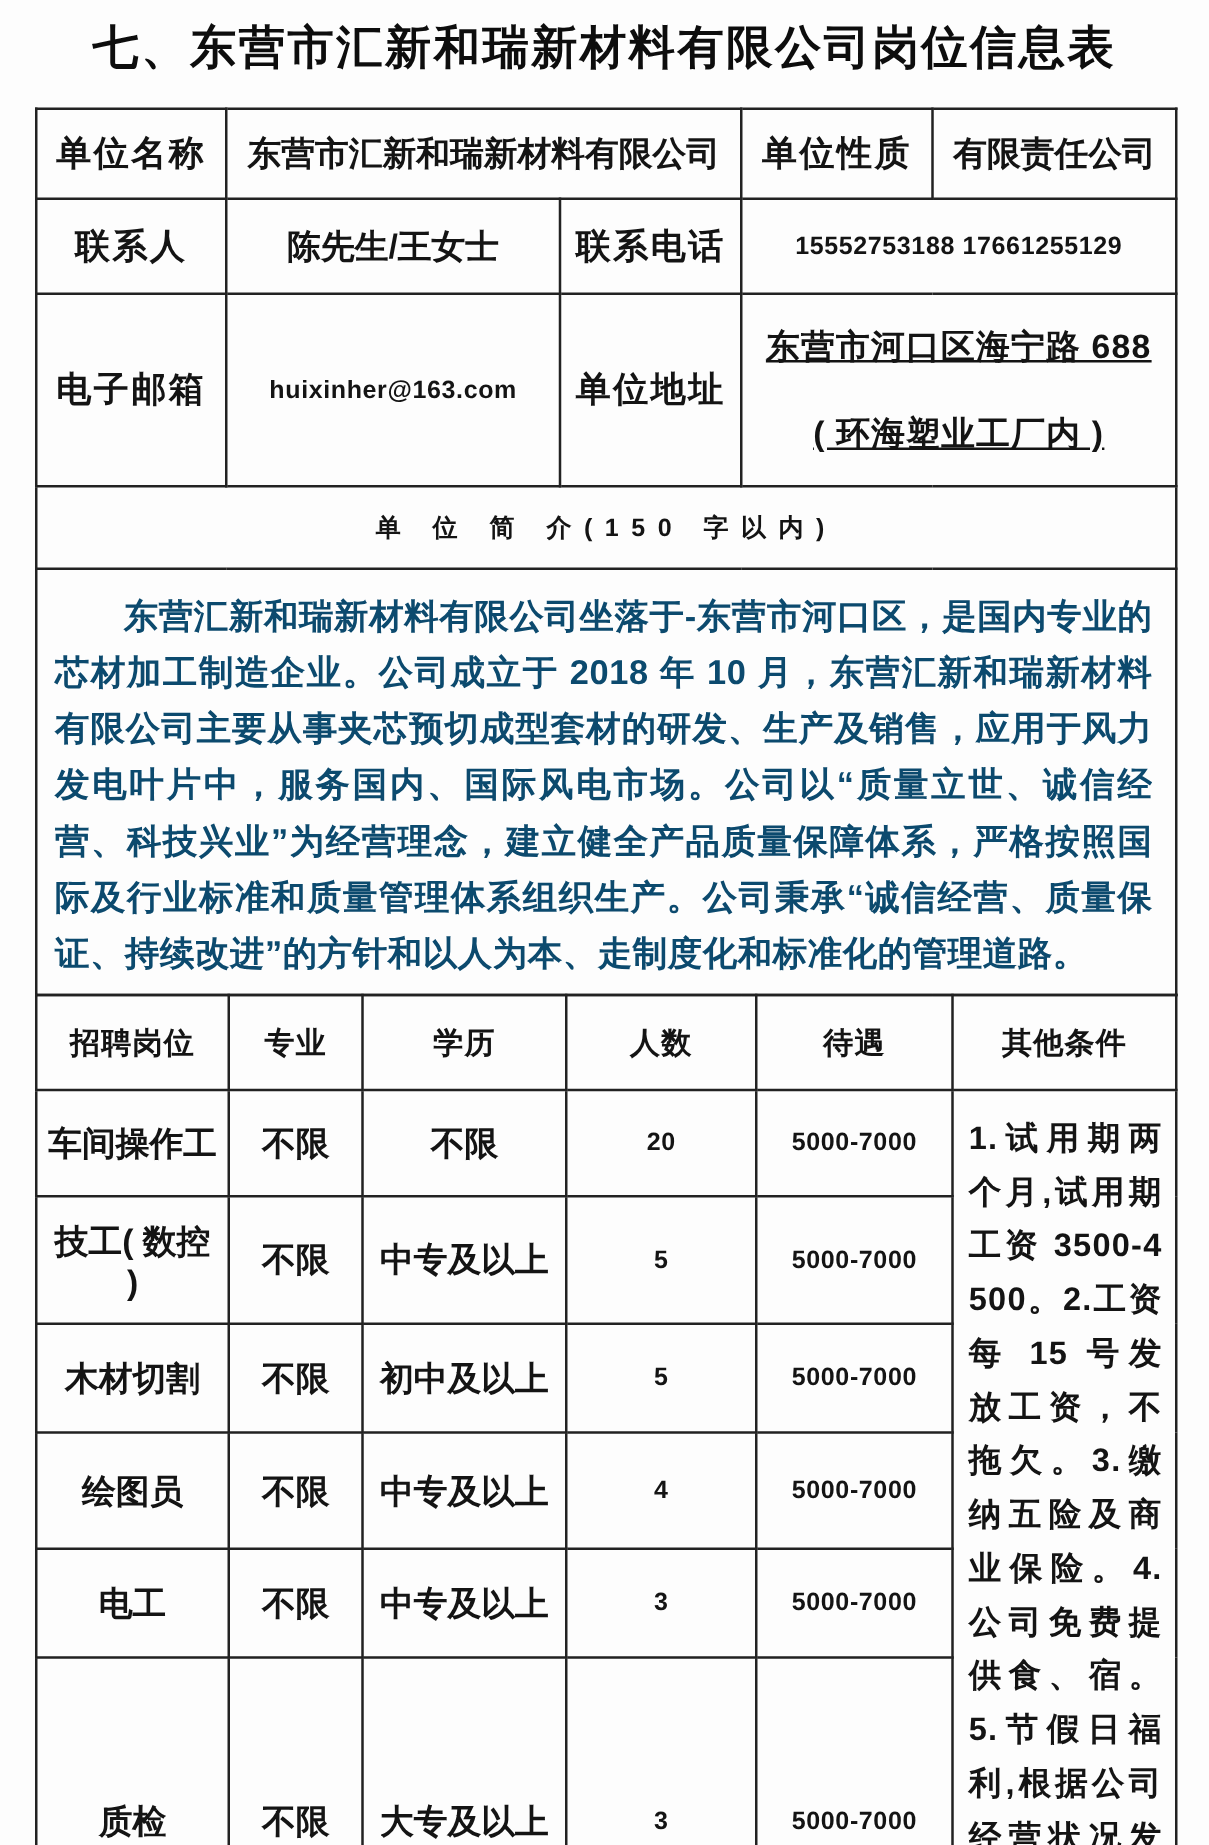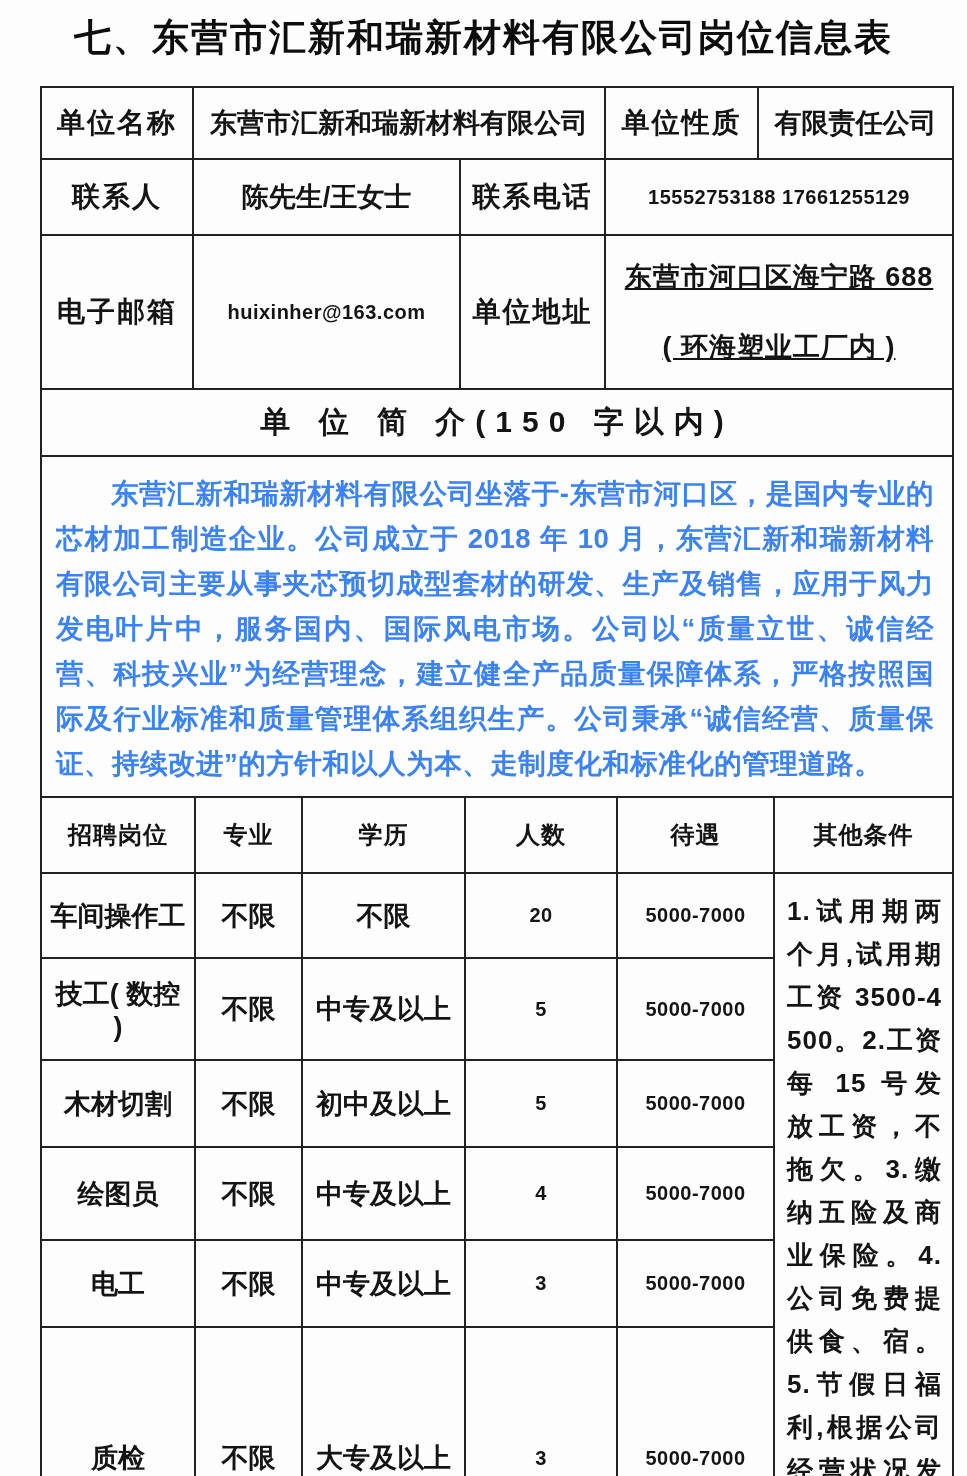--- a/index.html
+++ b/index.html
@@ -19,59 +19,59 @@
     font-weight: 900;
     letter-spacing: 2px;
     color: #0d0d0d;
     line-height: 52px;
   }
 
   table {
     border-collapse: collapse;
     table-layout: fixed;
     width: 912px;
-    margin-left: 40px;
+    margin-left: 28px;
   }
   #info-table { margin-top: 22px; }
   #jobs-table { margin-top: -2px; }
 
   td, th {
     border: 2px solid #222;
     text-align: center;
     vertical-align: middle;
     font-size: 27px;
     font-weight: 600;
     color: #141414;
     padding: 4px 6px;
     word-break: break-all;
   }
   .lbl { font-size: 28px; font-weight: 700; letter-spacing: 2px; }
   .val { font-weight: 600; }
   .num { font-size: 20px; letter-spacing: 0.5px; }
   .addr { line-height: 2.6; padding: 6px 14px; letter-spacing: 1px; text-decoration: underline; }
 
   .section-head {
-    font-size: 30px;
+    font-size: 20px;
     font-weight: 700;
     letter-spacing: 10px;
     padding: 12px 0;
   }
   .intro-cell {
     text-align: left;
     vertical-align: top;
     padding: 14px 18px 10px 14px;
   }
   .intro-cell p {
     font-size: 27.5px;
     line-height: 45px;
     font-weight: 600;
     text-indent: 2em;
     text-align: justify;
     letter-spacing: 0.5px;
-    color: #3b82f6;
+    color: #0c4a6e;
   }
   .col-head { font-size: 24px; font-weight: 700; letter-spacing: 1px; }
   .other-cell {
     text-align: justify;
     vertical-align: top;
     padding: 16px 10px 10px 12px;
     font-size: 26px;
     line-height: 43px;
     font-weight: 600;
     letter-spacing: 1px;

